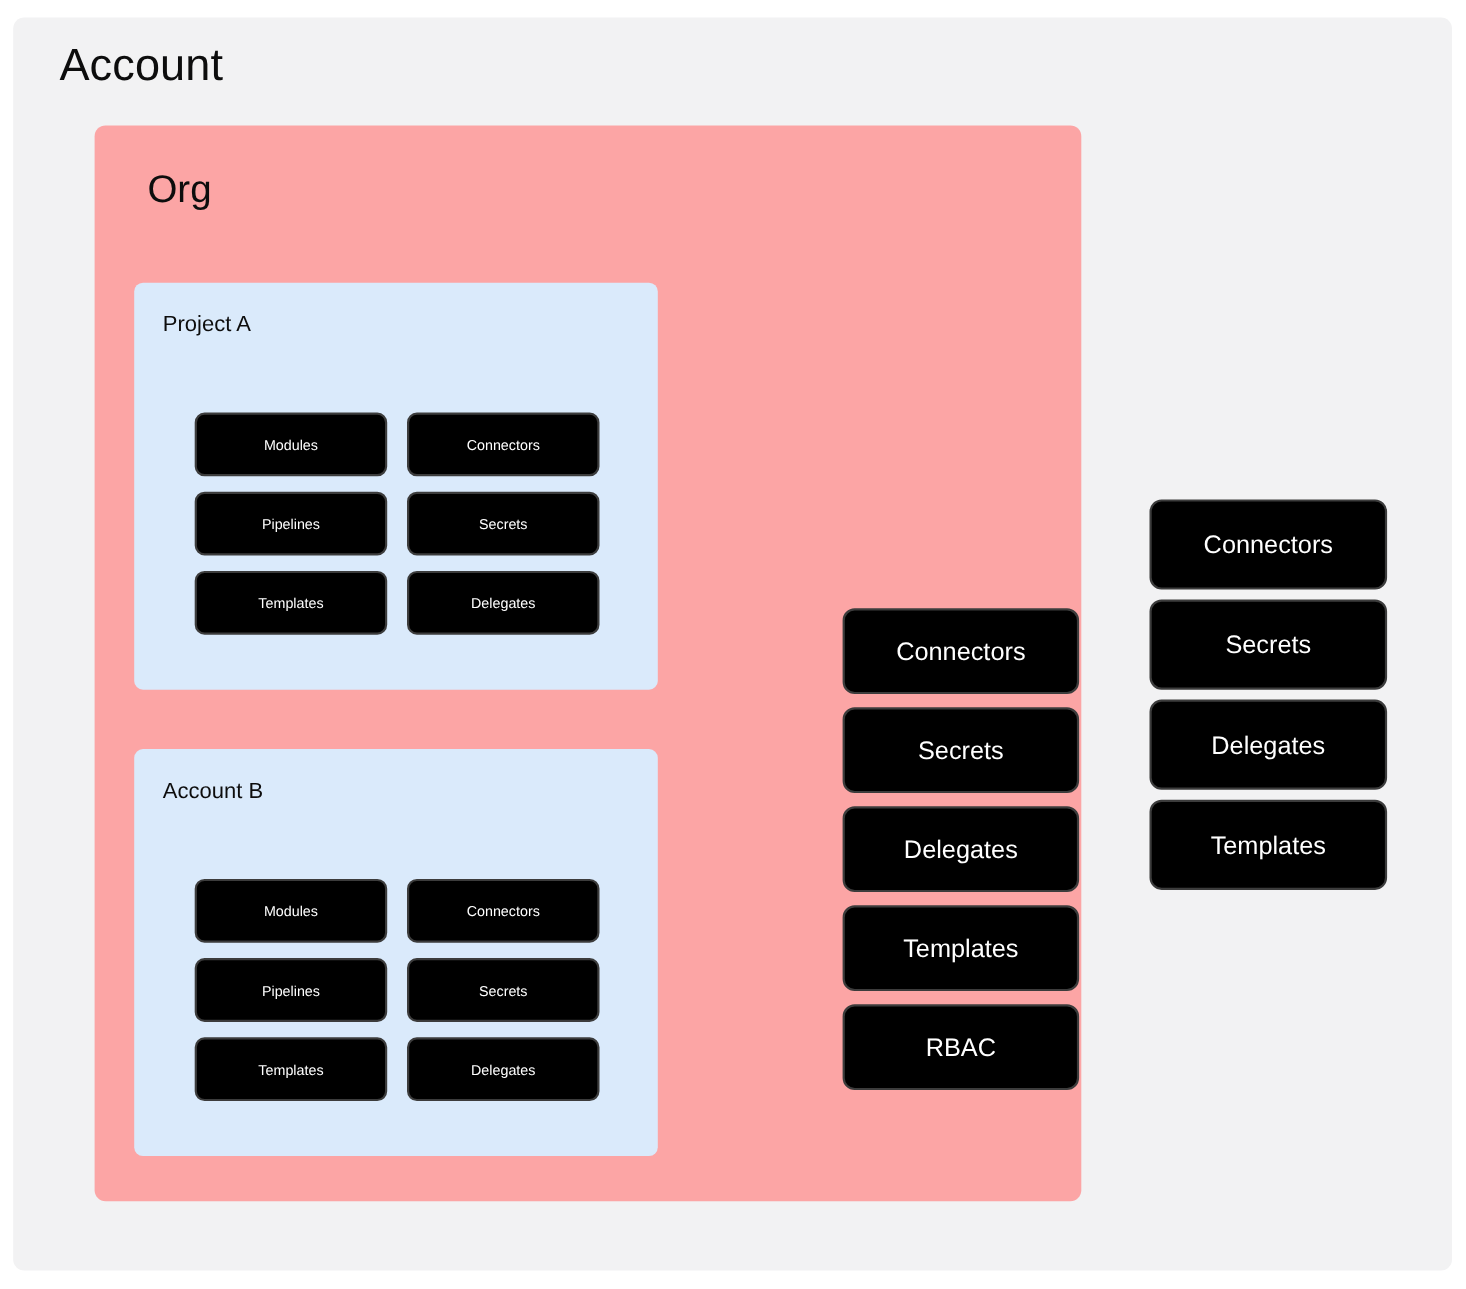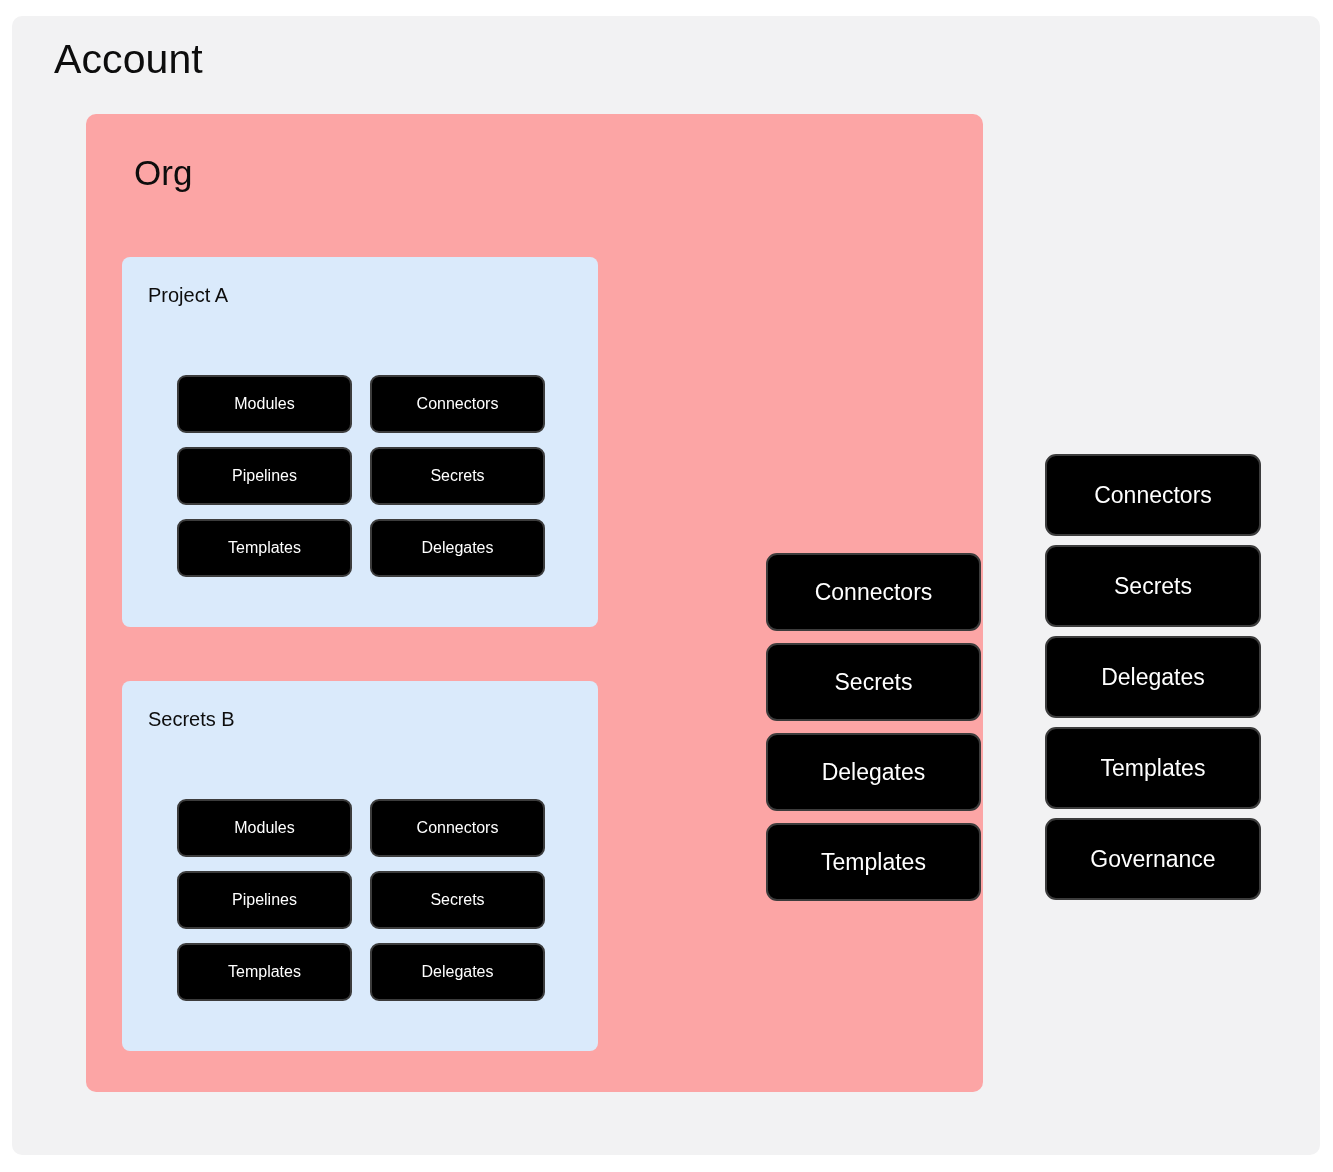--- a/index.html
+++ b/index.html
@@ -106,21 +106,21 @@
     border: 2px solid #3c3c3c;
     border-radius: 9px;
     display: flex;
     align-items: center;
     justify-content: center;
     box-sizing: border-box;
     text-align: center;
     font-weight: 400;
     user-select: none;
   }
-  .chip.sm { font-size: 16px; }
+  .chip.sm { font-size: 13px; }
   .chip.lg { font-size: 23px; border-radius: 11px; }
 
   
   .org-column {
     position: absolute;
     left: 680px;
     top: 439px;
     display: flex;
     flex-direction: column;
     row-gap: 12px;
@@ -157,43 +157,43 @@
           <div class="chip sm">Modules</div>
           <div class="chip sm">Connectors</div>
           <div class="chip sm">Pipelines</div>
           <div class="chip sm">Secrets</div>
           <div class="chip sm">Templates</div>
           <div class="chip sm">Delegates</div>
         </div>
       </div>
 
       <div class="project-box p-b">
-        <div class="project-title">Secrets B</div>
+        <div class="project-title">Account B</div>
         <div class="project-grid">
           <div class="chip sm">Modules</div>
           <div class="chip sm">Connectors</div>
           <div class="chip sm">Pipelines</div>
           <div class="chip sm">Secrets</div>
           <div class="chip sm">Templates</div>
           <div class="chip sm">Delegates</div>
         </div>
       </div>
 
       <div class="org-column">
         <div class="chip lg">Connectors</div>
         <div class="chip lg">Secrets</div>
         <div class="chip lg">Delegates</div>
         <div class="chip lg">Templates</div>
+        <div class="chip lg">RBAC</div>
       </div>
 
     </div>
 
     <div class="account-column">
       <div class="chip lg">Connectors</div>
       <div class="chip lg">Secrets</div>
       <div class="chip lg">Delegates</div>
       <div class="chip lg">Templates</div>
-      <div class="chip lg">Governance</div>
     </div>
 
   </div>
 
 </div>
 
 </body></html>

